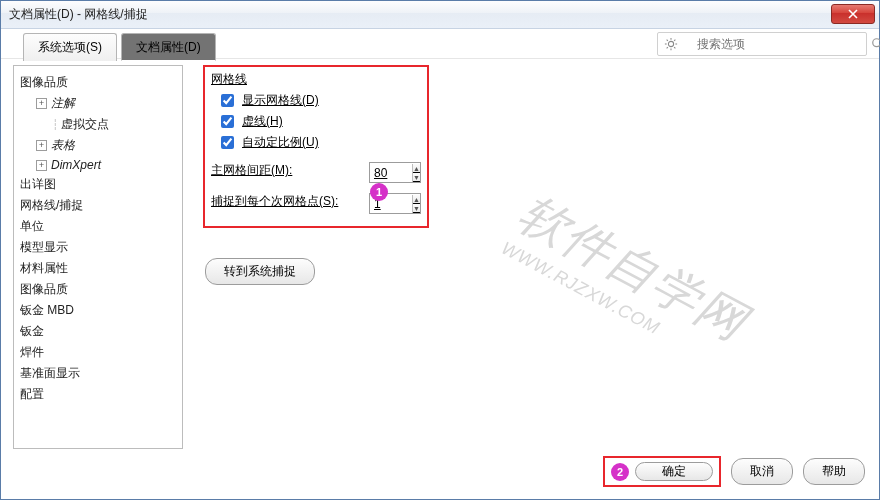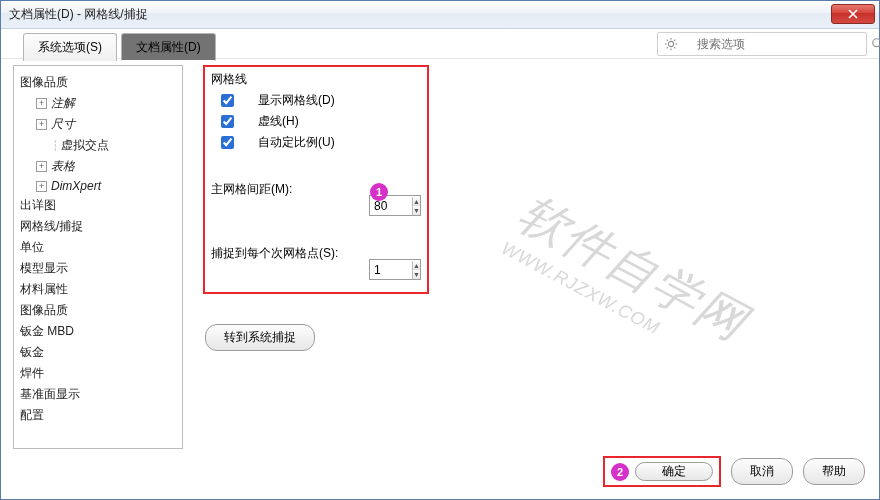--- a/index.html
+++ b/index.html
@@ -15,28 +15,28 @@
   .searchwrap { display: flex; align-items: center; gap: 17px; border: 1px solid #d0d0d0; border-radius: 2px; padding: 3px 6px; width: 210px; background: #fff; }
   .searchwrap input { border: none; outline: none; font-size: 12px; flex: 1; color: #888; }
   .gear-icon, .mag-icon { width: 14px; height: 14px; flex: 0 0 14px; display: inline-flex; align-items: center; justify-content: center; }
   .body { display: flex; padding: 6px 12px 0 12px; height: 390px; }
   .tree { width: 170px; border: 1px solid #bcbcbc; padding: 6px 6px; font-size: 12px; color: #222; overflow: hidden; background: #fff; }
   .tree .node { padding: 2px 0; white-space: nowrap; }
   .tree .child { padding-left: 16px; font-style: italic; }
   .tree .grandchild { padding-left: 32px; font-family: Liberation Mono, monospace; }
   .expander { display: inline-block; width: 11px; height: 11px; border: 1px solid #9c9c9c; font-size: 9px; line-height: 9px; text-align: center; margin-right: 4px; color: #555; vertical-align: middle; background: #fff; }
   .tree .has-dots::before { content: "┆"; color: #bbb; margin-right: 3px; font-size: 10px; }
-  .settings { flex: 1; padding: 0 0 0 20px; position: relative; }
+  .settings { flex: 1; padding: 0 0 0 20px; position: relative; text-decoration: underline; }
   .red-box { border: 2px solid #e8262c; padding: 4px 6px 12px 6px; width: 226px; }
   .group-title { font-size: 12px; margin-bottom: 3px; }
-  .chk { display: flex; align-items: center; gap: 21px; font-size: 12px; margin: 2px 0 2px 6px; }
+  .chk { display: flex; align-items: center; gap: 5px; font-size: 12px; margin: 2px 0 2px 6px; }
   .chk input { width: 13px; height: 13px; accent-color: #2a6fd6; }
-  .row { display: flex; align-items: center; margin-top: 10px; font-size: 12px; gap: 19px; }
+  .row { display: flex; align-items: flex-start; margin-top: 10px; font-size: 12px; gap: 19px; }
   .row label { width: 140px; }
-  .spin { display: flex; align-items: center; border: 1px solid #9c9c9c; height: 21px; width: 52px; background: #fff; margin-top: 33px; }
+  .spin { display: flex; align-items: center; border: 1px solid #9c9c9c; height: 21px; width: 52px; background: #fff; }
   .spin input { border: none; outline: none; width: 42px; font-size: 12px; padding: 0 4px; text-align: left; }
   .spin .arrows { width: 17px; border-left: 1px solid #bcbcbc; display: flex; flex-direction: column; }
   .spin .arrows span { height: 9px; font-size: 7px; line-height: 9px; text-align: center; color: #555; border-bottom: 1px solid #dcdcdc; cursor: pointer; background: linear-gradient(#fbfbfb,#e9e9e9); }
   .spin .arrows span:last-child { border-bottom: none; }
   .callout { width: 18px; height: 18px; border-radius: 50%; background: #d531c8; color: #fff; font-size: 11px; display: inline-flex; align-items: center; justify-content: center; font-weight: bold; }
   .callout1 { position: absolute; left: 187px; top: 118px; }
   .btn { font-size: 12px; padding: 4px 18px; border: 1px solid #9c9c9c; border-radius: 12px; background: linear-gradient(#fdfdfd,#e7e7e7); cursor: pointer; }
   .goto-btn-wrap { margin-top: 30px; margin-left: 2px; }
   .footer { position: absolute; bottom: 12px; right: 14px; display: flex; gap: 10px; align-items: center; }
   .ok-wrap { border: 2px solid #e8262c; padding: 4px 6px; display: flex; align-items: center; gap: 6px; }
@@ -84,21 +84,20 @@
             <line x1="10" y1="10" x2="14" y2="14" stroke="#999" stroke-width="1.6"></line>
           </svg>
       </span>
     </div>
   </div>
 
   <div class="body">
     <div class="tree">
       <div class="node">图像品质</div>
       <div class="node child"><span class="expander">+</span><span>注解</span></div>
-      <div class="node child"><span class="expander">+</span><span>尺寸</span></div>
       <div class="node grandchild has-dots">虚拟交点</div>
       <div class="node child"><span class="expander">+</span><span>表格</span></div>
       <div class="node child"><span class="expander">+</span><span>DimXpert</span></div>
       <div class="node">出详图</div>
       <div class="node">网格线/捕捉</div>
       <div class="node">单位</div>
       <div class="node">模型显示</div>
       <div class="node">材料属性</div>
       <div class="node">图像品质</div>
       <div class="node">钣金 MBD</div>

